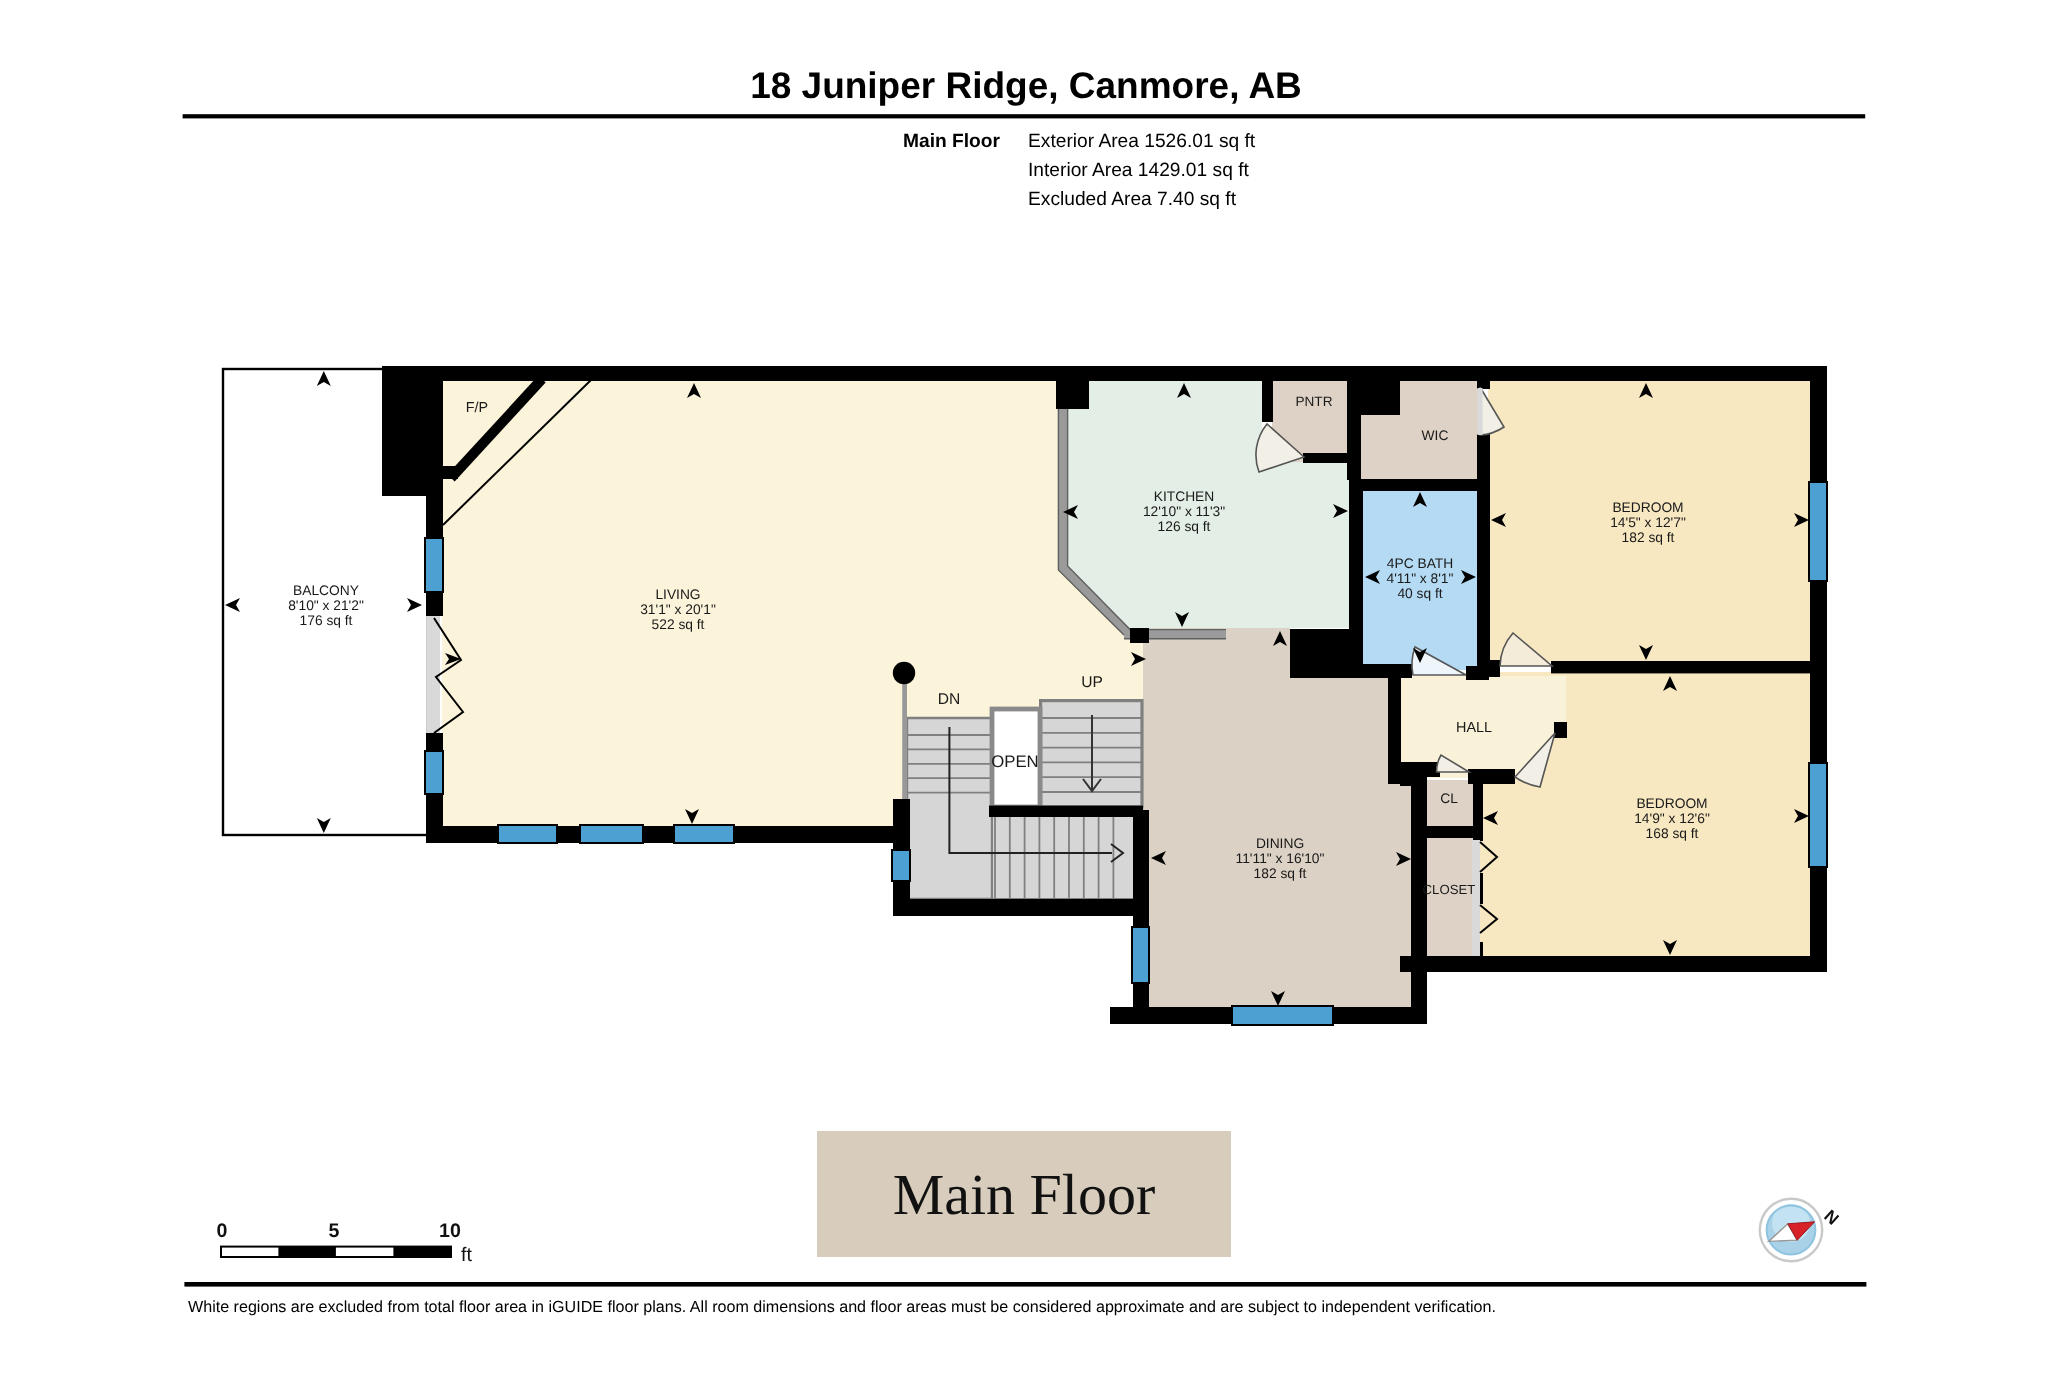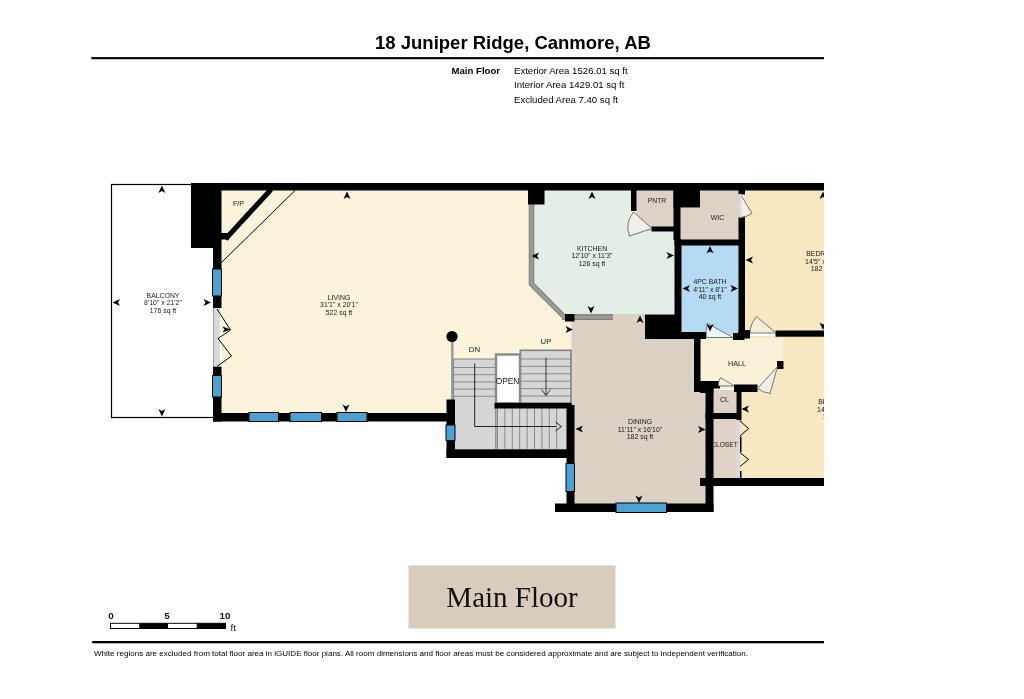--- a/index.html
+++ b/index.html
@@ -1,16 +1,16 @@
 <!DOCTYPE html>
 <html><head>
 <meta charset="utf-8">
 <style>
 html,body{margin:0;padding:0;background:#ffffff;}
-#page{position:relative;width:824px;height:699px;overflow:hidden;font-family:"Liberation Sans",sans-serif;}
+#page{position:relative;width:1024px;height:699px;overflow:hidden;font-family:"Liberation Sans",sans-serif;}
 svg{display:block}
 </style>
 </head>
 <body>
 <div id="page">
 <svg width="1024" height="699" viewBox="0 0 1024 699">
 
 <rect x="0" y="0" width="1024" height="699" fill="#ffffff"></rect>
 
 <text x="513" y="49" font-size="18.5" font-weight="bold" fill="#000000" text-anchor="middle">18 Juniper Ridge, Canmore, AB</text>

